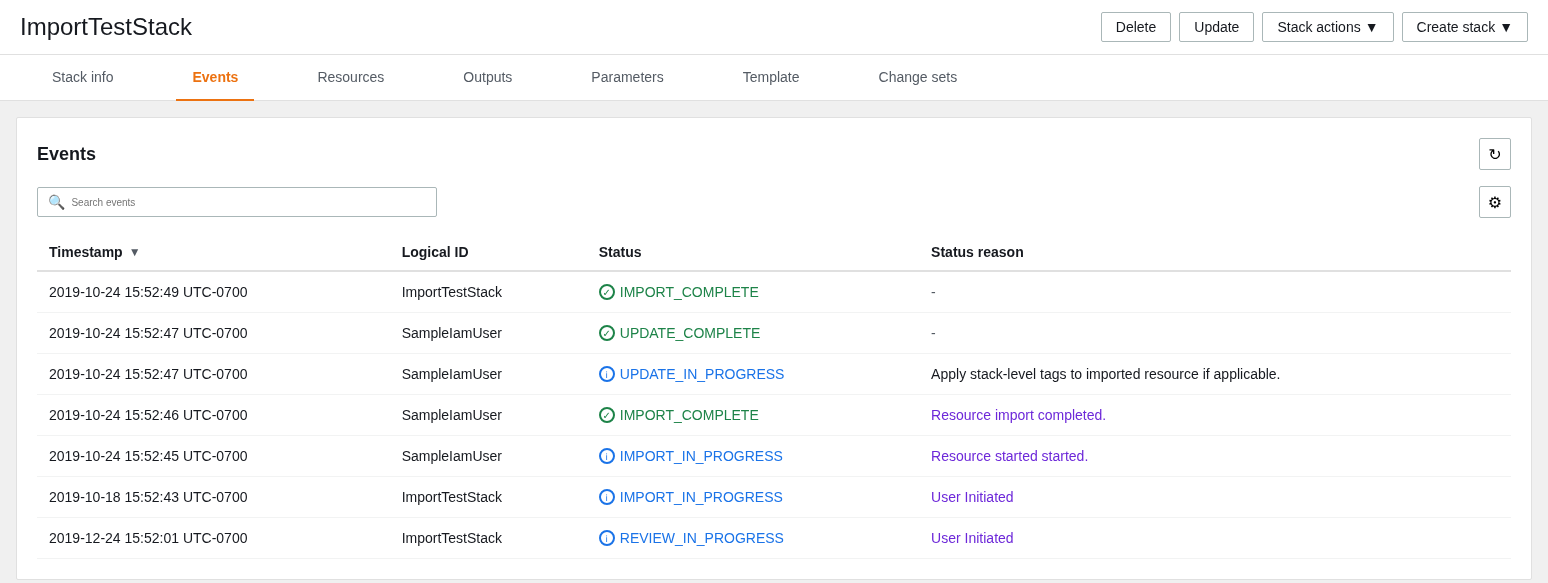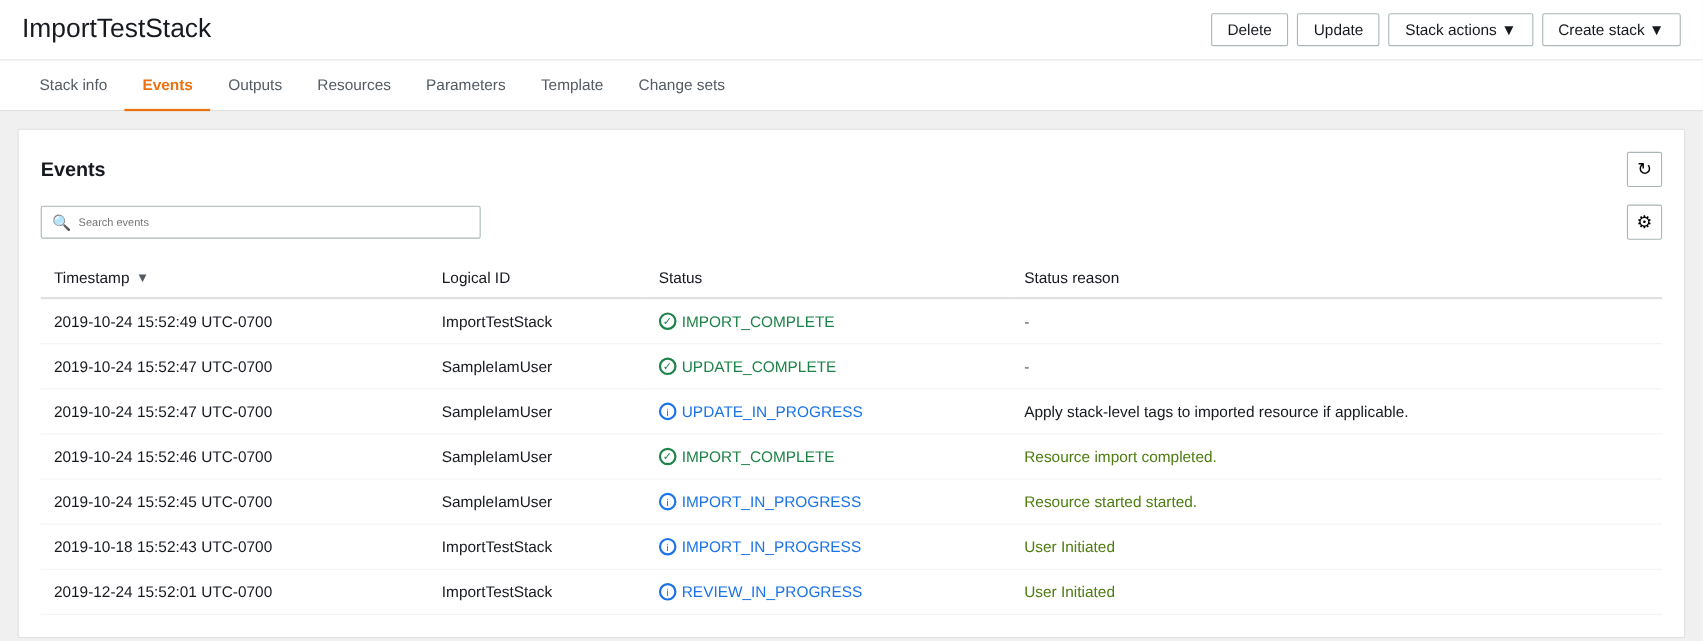--- a/index.html
+++ b/index.html
@@ -33,22 +33,23 @@
       font-size: 14px;
       color: #16191f;
       display: flex;
       align-items: center;
       gap: 4px;
     }
 
     .tabs {
       background: #fff;
       display: flex;
-      padding: 0 20px;
+      padding: 0 36px;
       border-bottom: 1px solid #e0e0e0;
+      gap: 47px;
     }
     .tab {
       padding: 14px 16px;
       cursor: pointer;
       font-size: 14px;
       color: #545b64;
       border-bottom: 2px solid transparent;
       margin-bottom: -1px;
     }
     .tab.active {
@@ -133,21 +134,21 @@
     table {
       width: 100%;
       border-collapse: collapse;
     }
     thead tr {
       border-bottom: 2px solid #e0e0e0;
     }
     th {
       text-align: left;
       padding: 10px 12px;
-      font-weight: 400;
+      font-weight: 700;
       font-size: 14px;
       color: #16191f;
     }
     td {
       padding: 12px 12px;
       font-size: 14px;
       color: #16191f;
       border-bottom: 1px solid #f2f3f3;
       vertical-align: top;
     }
@@ -191,21 +192,21 @@
       border-radius: 50%;
       border: 2px solid #1a73e8;
       display: inline-flex;
       align-items: center;
       justify-content: center;
       font-size: 9px;
       color: #1a73e8;
       flex-shrink: 0;
     }
     .status-reason-link {
-      color: #4d7c0f;
+      color: #6d28d9;
       text-decoration: none;
     }
     .dash-text { color: #545b64; }
   </style>
 </head>
 <body>
 
 <div class="header">
   <h1 class="header-title">ImportTestStack</h1>
   <div class="header-actions">
@@ -223,24 +224,24 @@
 </div>
 
 <div class="tabs">
   <div class="tab">
     <span>Stack info</span>
   </div>
   <div class="tab active">
     <span>Events</span>
   </div>
   <div class="tab">
+    <span>Resources</span>
+  </div>
+  <div class="tab">
     <span>Outputs</span>
-  </div>
-  <div class="tab">
-    <span>Resources</span>
   </div>
   <div class="tab">
     <span>Parameters</span>
   </div>
   <div class="tab">
     <span>Template</span>
   </div>
   <div class="tab">
     <span>Change sets</span>
   </div>

